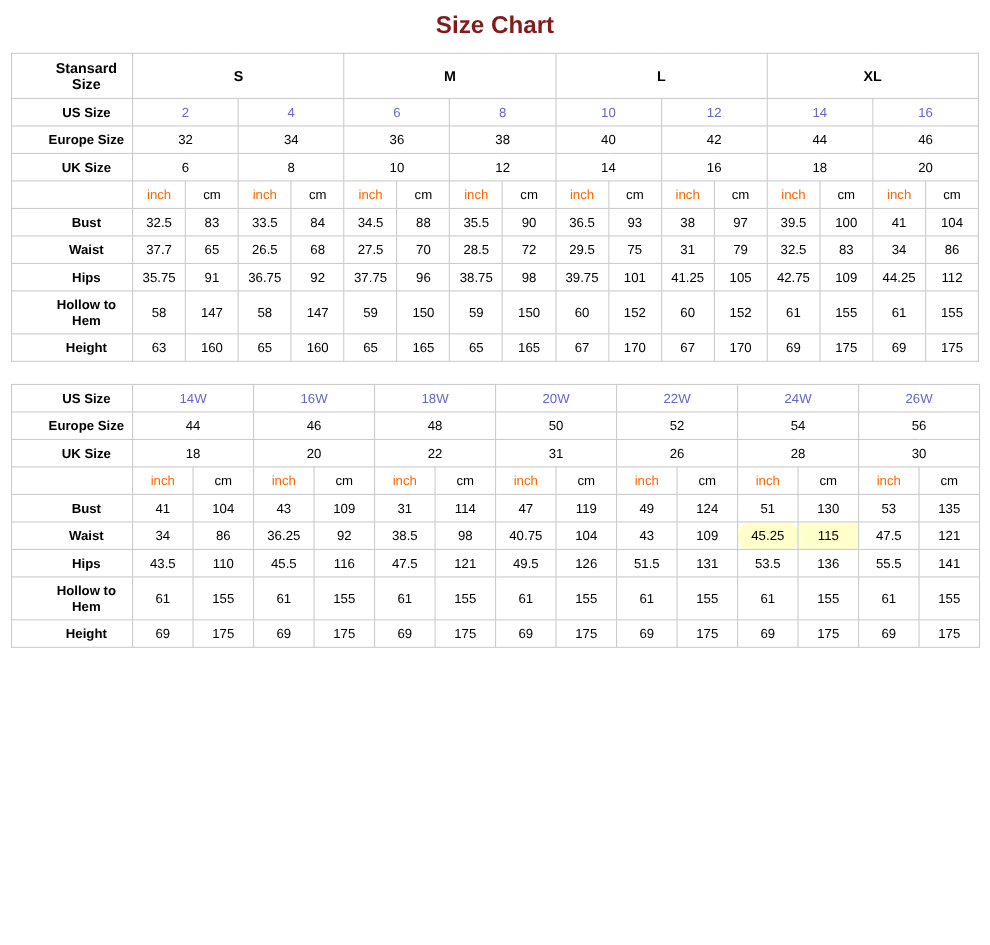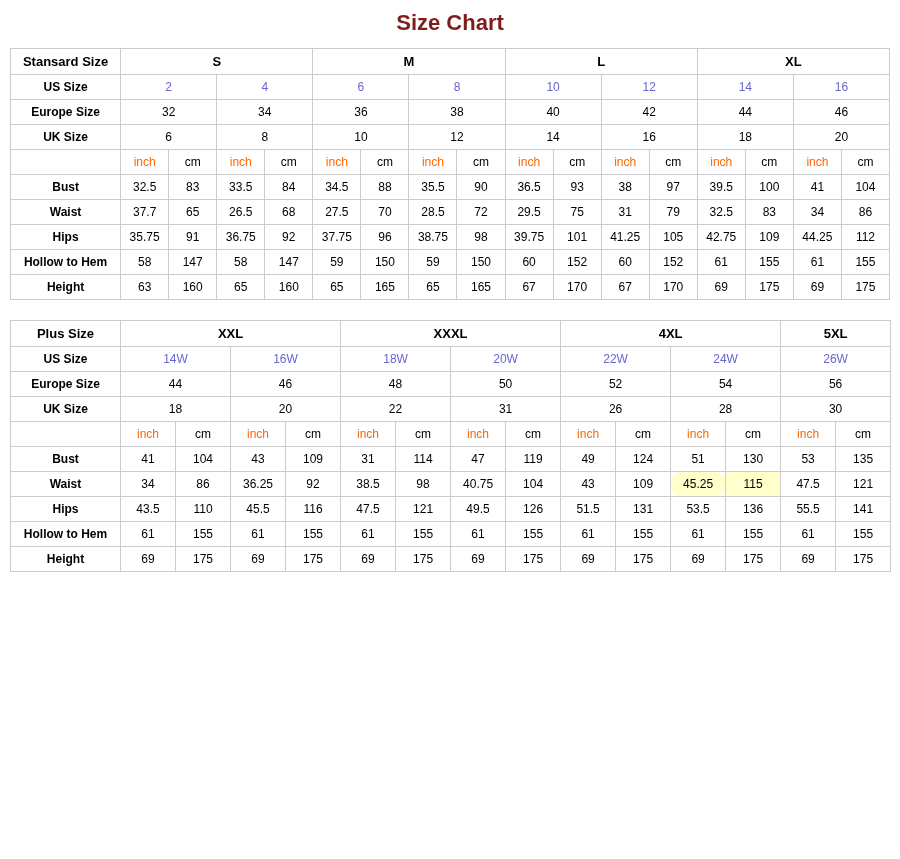--- a/index.html
+++ b/index.html
@@ -28,20 +28,21 @@
       border: 1px solid #ccc;
       text-align: center;
       padding: 5px 2px;
       font-size: 12px;
     }
     .row-header {
       text-align: center;
       font-weight: bold;
       background: #fff;
       font-size: 12px;
+      padding-left: 28px;
     }
     .size-group-header {
       background: #fff;
       font-weight: bold;
       font-size: 13px;
     }
     .us-size-val {
       color: #6666cc;
     }
   </style>
@@ -243,27 +244,20 @@
     <col style="width:55px">
         <col style="width:55px">
     <col style="width:55px">
         <col style="width:55px">
     <col style="width:55px">
         <col style="width:55px">
     <col style="width:55px">
         <col style="width:55px">
   </colgroup>
   <tbody id="plus-tbody">
-  <tr>
-          <td class="row-header size-group-header">Plus Size</td>
-          <td colspan="4" class="size-group-header">XXL</td>
-          <td colspan="4" class="size-group-header">XXXL</td>
-          <td colspan="4" class="size-group-header">4XL</td>
-          <td colspan="2" class="size-group-header">5XL</td>
-        </tr>
         <tr>
           <td class="row-header">US Size</td>
           <td colspan="2" class="us-size-val">14W</td>
           <td colspan="2" class="us-size-val">16W</td>
           <td colspan="2" class="us-size-val">18W</td>
           <td colspan="2" class="us-size-val">20W</td>
           <td colspan="2" class="us-size-val">22W</td>
           <td colspan="2" class="us-size-val">24W</td>
           <td colspan="2" class="us-size-val">26W</td>
         </tr>

